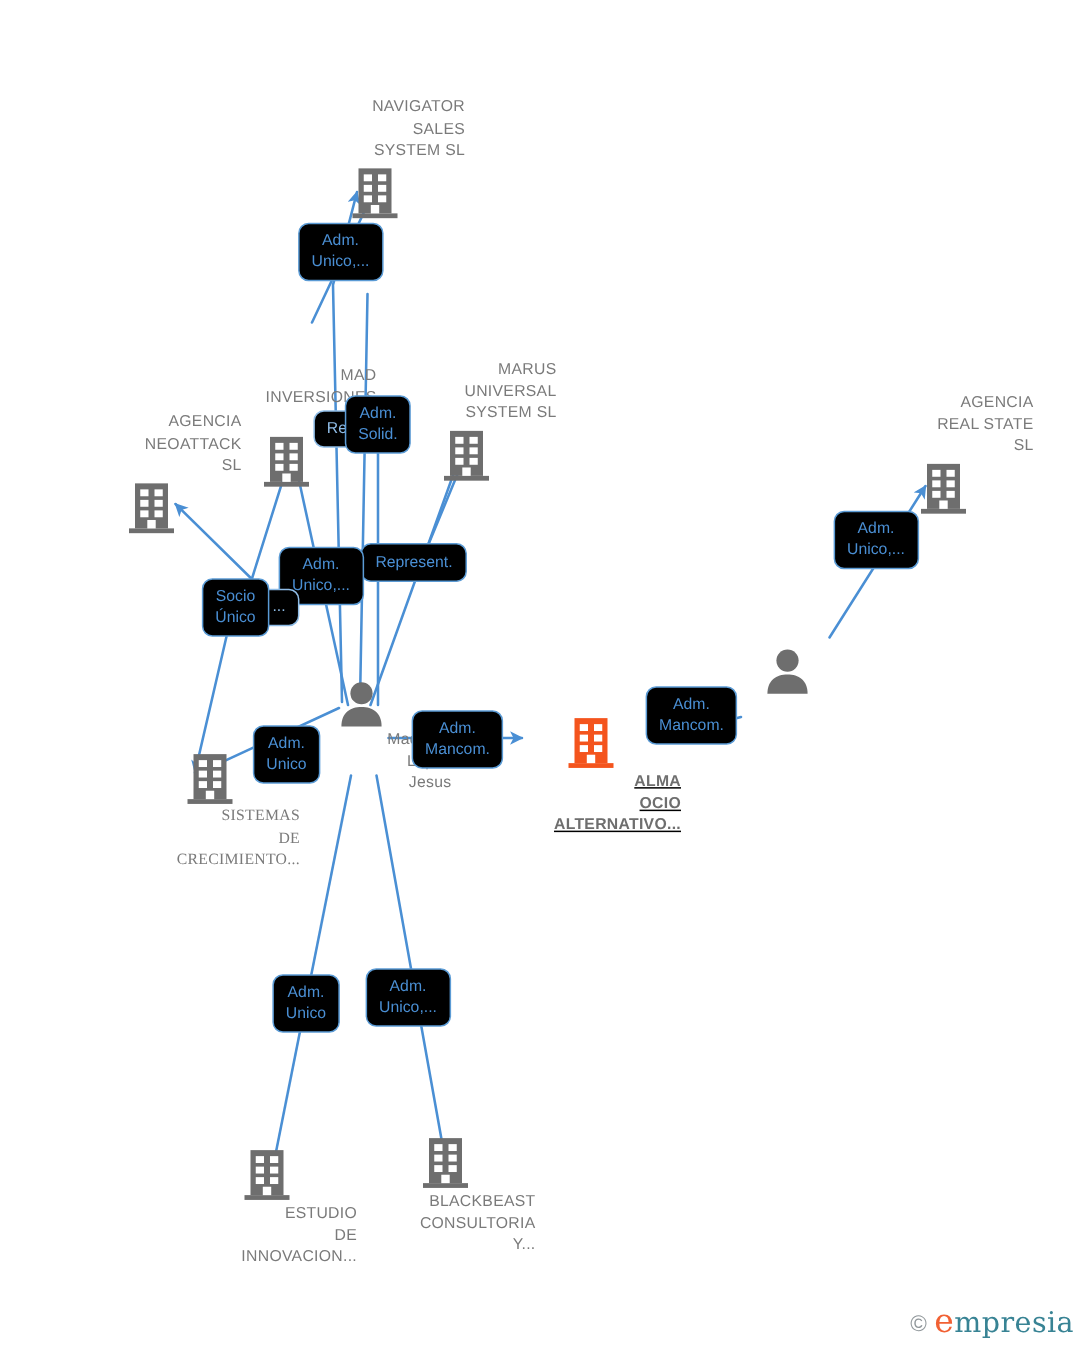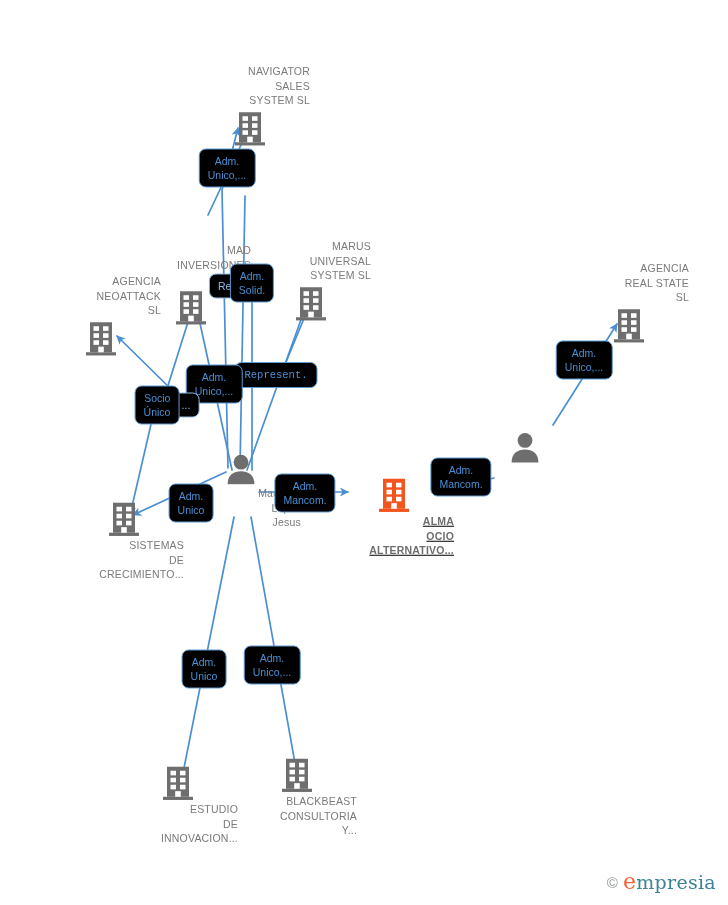--- a/index.html
+++ b/index.html
@@ -24,21 +24,21 @@
   .node.focus .caption{color:#6e6e6e;font-weight:bold;}
 
   
   .elabel{
     position:absolute;transform:translate(-50%,-50%);
     background:#000000;border:1.4px solid #5b9bd5;border-radius:7px;
     color:#4a8fd4;font-size:10.5px;line-height:14px;text-align:center;
     padding:4px 8px 5px;white-space:pre-line;box-sizing:border-box;
   }
   .elabel.dim{color:#8fbce6;border-color:#8fbce6;}
-  .elabel.wide{white-space:nowrap;padding:5px 9px;font-family:Liberation Mono, monospace;}
+  .elabel.wide{white-space:nowrap;padding:5px 9px;}
 
   
   #watermark{
     position:absolute;right:12px;bottom:12px;display:flex;align-items:center;gap:5px;
     opacity:.95;
   }
   #watermark .cmark{color:#8b9296;font-size:15px;line-height:1;}
   #watermark .wordmark{
     font-family:"DejaVu Serif","Liberation Serif",serif;
     font-size:19px;line-height:1;color:#2e7d8f;letter-spacing:.3px;
@@ -150,21 +150,21 @@
           <rect x="1" y="32" width="30" height="3.2" fill="#6e6e6e"></rect>
           <rect x="8.5" y="6" width="5.5" height="4.6" fill="#fff"></rect>
           <rect x="18" y="6" width="5.5" height="4.6" fill="#fff"></rect>
           <rect x="8.5" y="13" width="5.5" height="4.6" fill="#fff"></rect>
           <rect x="18" y="13" width="5.5" height="4.6" fill="#fff"></rect>
           <rect x="8.5" y="20" width="5.5" height="4.6" fill="#fff"></rect>
           <rect x="18" y="20" width="5.5" height="4.6" fill="#fff"></rect>
           <rect x="13.2" y="26.4" width="5.6" height="5.6" fill="#fff"></rect>
         </svg>
       </div>
-      <div class="node caption-below" style="left: 124px; top: 541px;">
+      <div class="node caption-below" style="left: 140px; top: 541px; font-family: Liberation Serif, serif;">
         <svg class="icon" width="32" height="36" viewBox="0 0 32 36">
           <rect x="5" y="2" width="22" height="30" fill="#6e6e6e"></rect>
           <rect x="1" y="32" width="30" height="3.2" fill="#6e6e6e"></rect>
           <rect x="8.5" y="6" width="5.5" height="4.6" fill="#fff"></rect>
           <rect x="18" y="6" width="5.5" height="4.6" fill="#fff"></rect>
           <rect x="8.5" y="13" width="5.5" height="4.6" fill="#fff"></rect>
           <rect x="18" y="13" width="5.5" height="4.6" fill="#fff"></rect>
           <rect x="8.5" y="20" width="5.5" height="4.6" fill="#fff"></rect>
           <rect x="18" y="20" width="5.5" height="4.6" fill="#fff"></rect>
           <rect x="13.2" y="26.4" width="5.6" height="5.6" fill="#fff"></rect>
@@ -240,21 +240,21 @@
   <div id="label-layer">
       <div class="elabel" style="left: 227px; top: 168px;">Adm.
 Unico,...</div>
       <div class="elabel dim" style="left: 229px; top: 286px;">Re...</div>
       <div class="elabel" style="left: 252px; top: 283px;">Adm.
 Solid.</div>
       <div class="elabel wide" style="left: 276px; top: 375px;">Represent.</div>
       <div class="elabel" style="left: 214px; top: 384px;">Adm.
 Unico,...</div>
       <div class="elabel dim" style="left: 186px; top: 405px;">...</div>
-      <div class="elabel" style="left: 157px; top: 405px; text-align: right;">Socio
+      <div class="elabel" style="left: 157px; top: 405px;">Socio
 Único</div>
       <div class="elabel" style="left: 191px; top: 503px;">Adm.
 Unico</div>
       <div class="elabel" style="left: 305px; top: 493px;">Adm.
 Mancom.</div>
       <div class="elabel" style="left: 461px; top: 477px;">Adm.
 Mancom.</div>
       <div class="elabel" style="left: 584px; top: 360px;">Adm.
 Unico,...</div>
       <div class="elabel" style="left: 204px; top: 669px;">Adm.

